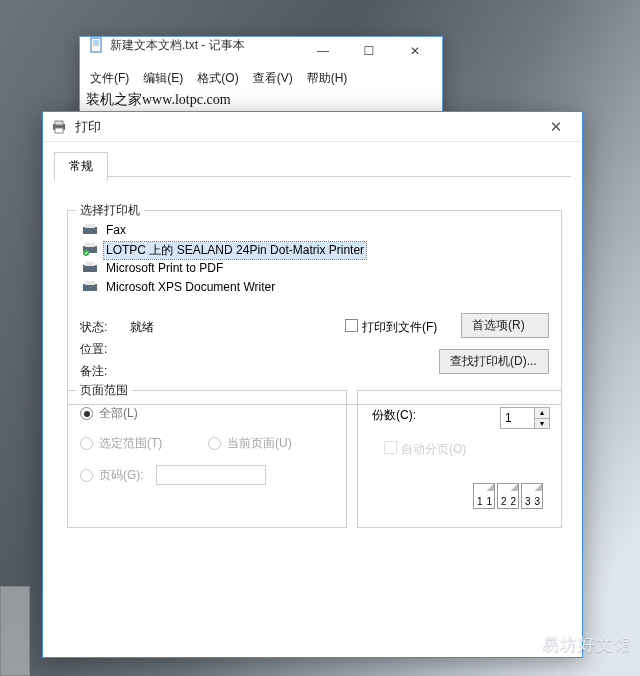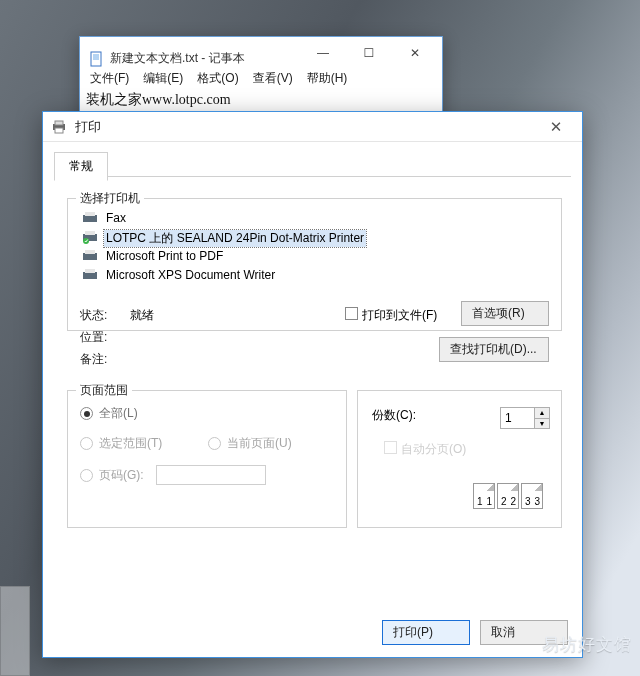--- a/index.html
+++ b/index.html
@@ -1,38 +1,38 @@
 <!DOCTYPE html>
 <html><head>
 <meta charset="utf-8">
 <style>
 *{box-sizing:border-box;margin:0;padding:0;font-family:'Microsoft YaHei','SimSun',Tahoma,sans-serif;font-size:12px}
 body{width:640px;height:676px;overflow:hidden;background:#6a7178;position:relative}
 .bg-wash{position:absolute;inset:0;background:linear-gradient(120deg,#6b737b 0%,#515860 35%,#6e7880 55%,#b4bcc6 78%,#e0e6ee 92%)}
 .notepad{position:absolute;left:79px;top:36px;width:364px;height:200px;background:#fff;border:1px solid #6aa0d8;box-shadow:0 4px 16px rgba(0,0,0,.3)}
-.np-title{height:30px;display:flex;align-items:flex-end;padding:0 4px 0 8px;background:#fff}
+.np-title{height:30px;display:flex;align-items:flex-start;padding:0 4px 0 8px;background:#fff}
 .np-icon{width:16px;height:16px;margin-right:6px;display:flex;align-items:center;justify-content:center}
 .np-ttext{flex:1;color:#333}
 .np-btns{display:flex}
 .np-btn{width:46px;height:28px;display:flex;align-items:center;justify-content:center;color:#444}
 .np-menu{height:22px;display:flex;align-items:center;padding:0 4px;gap:2px}
 .np-menu span{padding:2px 6px;color:#222}
 .np-body{padding:2px 6px;font-family:Liberation Serif, serif;font-size:14px;color:#111}
 .print{position:absolute;left:42px;top:111px;width:541px;height:547px;background:#fff;border:1px solid #3f90de;box-shadow:0 6px 24px rgba(0,0,0,.35)}
 .p-title{height:30px;display:flex;align-items:center;padding:0 6px 0 8px;border-bottom:1px solid #e5e5e5}
 .p-ticon{width:16px;height:16px;margin-right:8px}
 .p-ttext{flex:1;color:#222;font-size:13px}
 .p-close{width:40px;height:26px;display:flex;align-items:center;justify-content:center;color:#555;font-size:15px}
 .p-body{position:relative;height:calc(100% - 30px);background:#fff}
 .tabs{position:absolute;left:11px;top:10px}
 .tab{display:inline-block;padding:5px 14px;border:1px solid #d0d0d0;border-bottom:1px solid #fff;background:#fff;position:relative;z-index:2}
 .tabline{position:absolute;left:11px;right:11px;top:34px;height:1px;background:#d0d0d0}
 .grp{position:absolute;border:1px solid #d0d0d0}
 .grp-label{position:absolute;top:-9px;left:8px;background:#fff;padding:0 4px;color:#222}
-.grp-sel{left:24px;top:56px;width:495px;height:133px}
+.grp-sel{left:24px;top:68px;width:495px;height:195px}
 .plist{position:absolute;left:12px;top:12px;right:12px}
 .pitem{display:flex;align-items:flex-start;height:19px;padding:0 2px;gap:6px}
 .pitem.sel span.lbl{outline:1px dotted #777;background:#d7e6f7}
 .pic{width:16px;height:14px;flex:none}
 .lbl{padding:0 2px}
 .statrow{position:absolute;left:12px;display:flex;gap:10px}
 .statlab{width:40px;color:#222}
 .chk{display:flex;align-items:flex-start;gap:4px}
 .chk .box{width:13px;height:13px;border:1px solid #888;background:#fff}
 .btn{border:1px solid #aeaeae;background:#eee;padding:3px 10px;min-width:88px;text-align:left;color:#222;display:inline-block;cursor:default}
@@ -205,21 +205,17 @@
             <span class="nl">2</span>
             <span class="nr">2</span>
           </div>
         <div class="page">
             <span class="nl">3</span>
             <span class="nr">3</span>
           </div>
       </div>
     </div>
 
-    <div class="dlg-btns">
-      <span class="btn def">打印(P)</span>
-      <span class="btn">取消</span>
-    </div>
   </div>
 </div>
 
 <div class="thumbbar"></div>
 <div class="watermark">易坊好文馆</div>
 
 </body></html>

